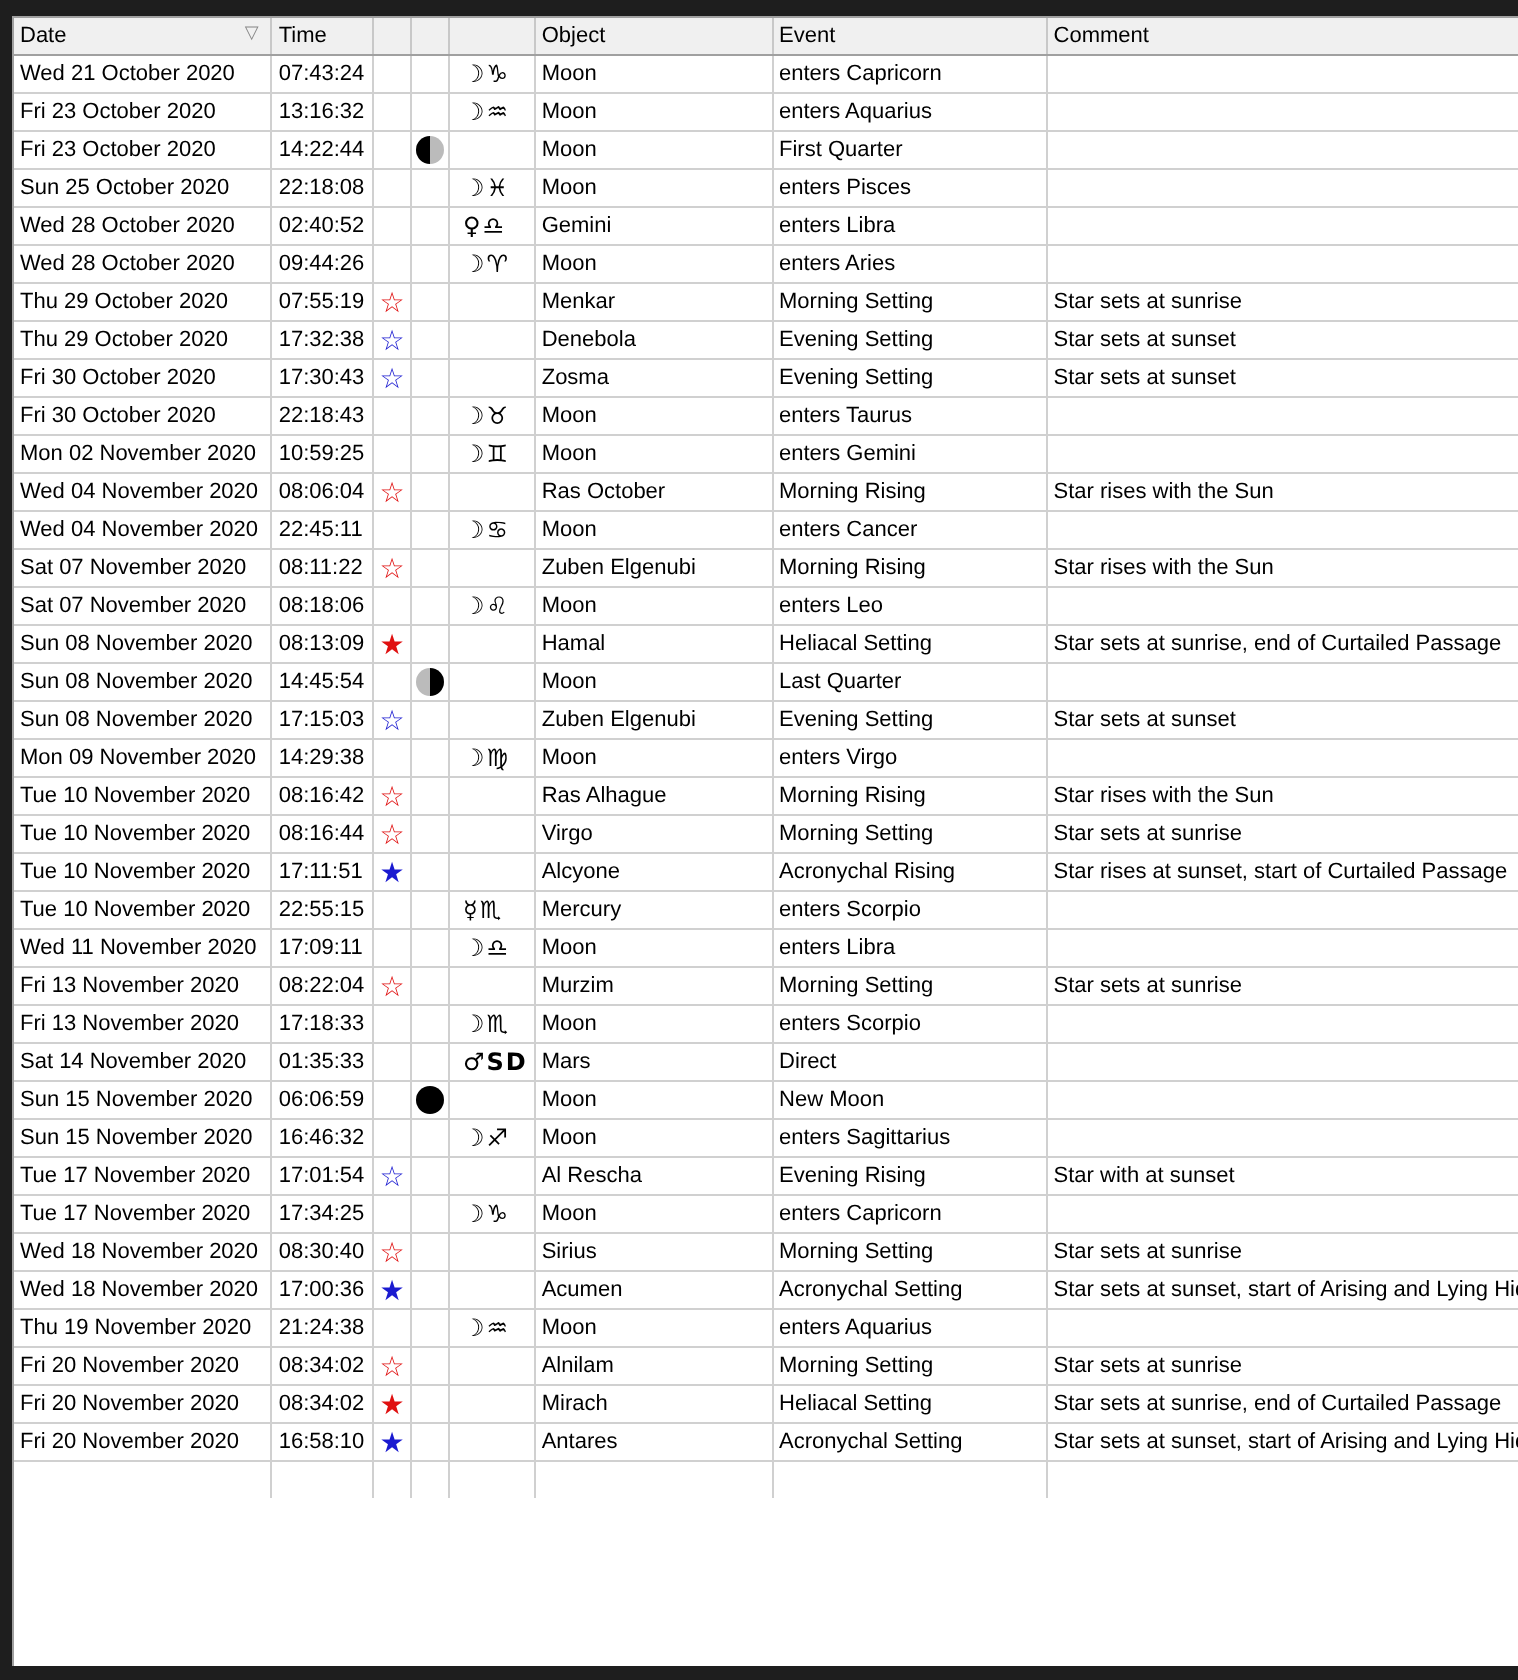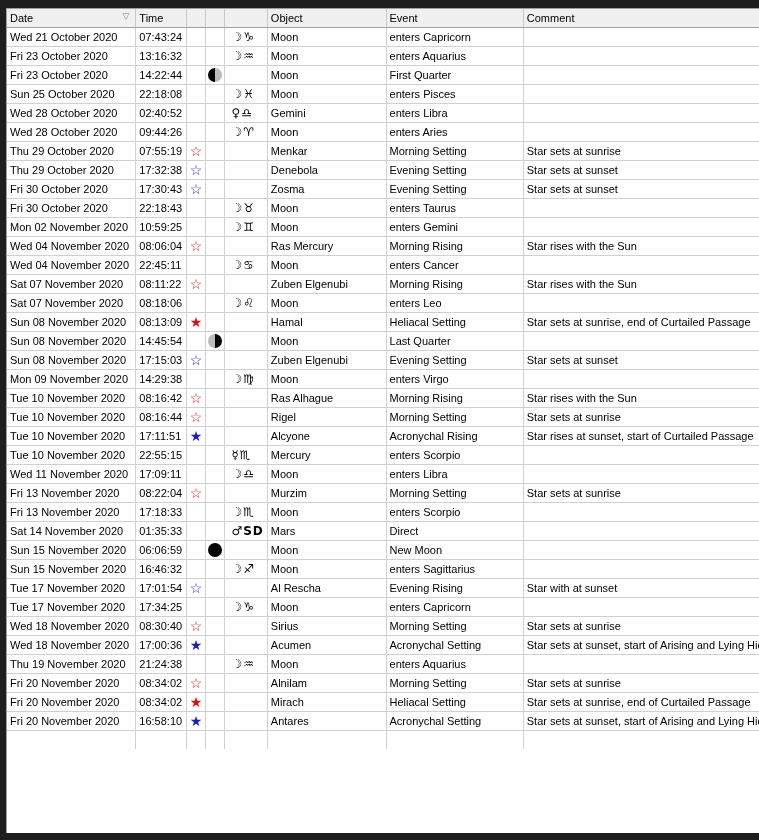--- a/index.html
+++ b/index.html
@@ -162,21 +162,21 @@
           <td>Moon</td>
           <td>enters Gemini</td>
           <td></td>
         </tr>
         <tr>
           <td>Wed 04 November 2020</td>
           <td>08:06:04</td>
           <td class="c-icon"><span class="star red">☆</span></td>
           <td class="c-icon"></td>
           <td class="glyph"></td>
-          <td>Ras Mercury</td>
+          <td>Ras October</td>
           <td>Morning Rising</td>
           <td>Star rises with the Sun</td>
         </tr>
         <tr>
           <td>Wed 04 November 2020</td>
           <td>22:45:11</td>
           <td class="c-icon"></td>
           <td class="c-icon"></td>
           <td class="glyph"><span>☽♋</span></td>
           <td>Moon</td>
@@ -252,21 +252,21 @@
           <td>Ras Alhague</td>
           <td>Morning Rising</td>
           <td>Star rises with the Sun</td>
         </tr>
         <tr>
           <td>Tue 10 November 2020</td>
           <td>08:16:44</td>
           <td class="c-icon"><span class="star red">☆</span></td>
           <td class="c-icon"></td>
           <td class="glyph"></td>
-          <td>Rigel</td>
+          <td>Virgo</td>
           <td>Morning Setting</td>
           <td>Star sets at sunrise</td>
         </tr>
         <tr>
           <td>Tue 10 November 2020</td>
           <td>17:11:51</td>
           <td class="c-icon"><span class="star blue">★</span></td>
           <td class="c-icon"></td>
           <td class="glyph"></td>
           <td>Alcyone</td>

